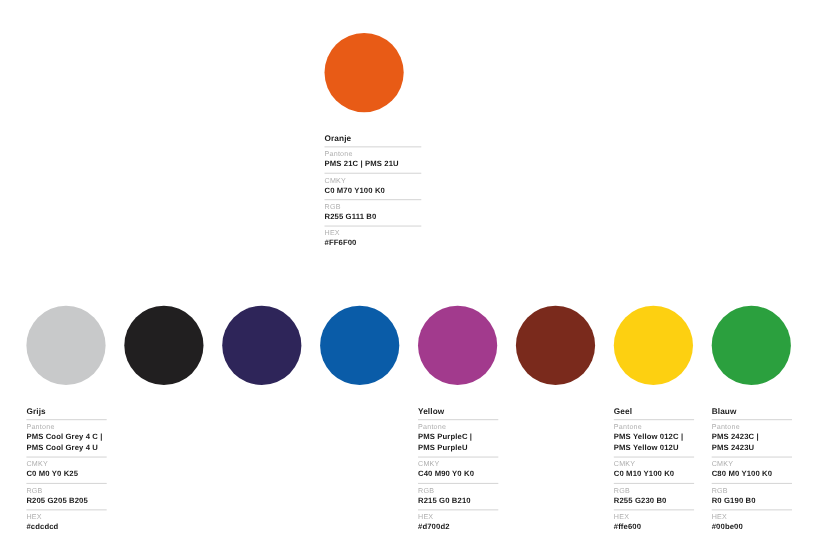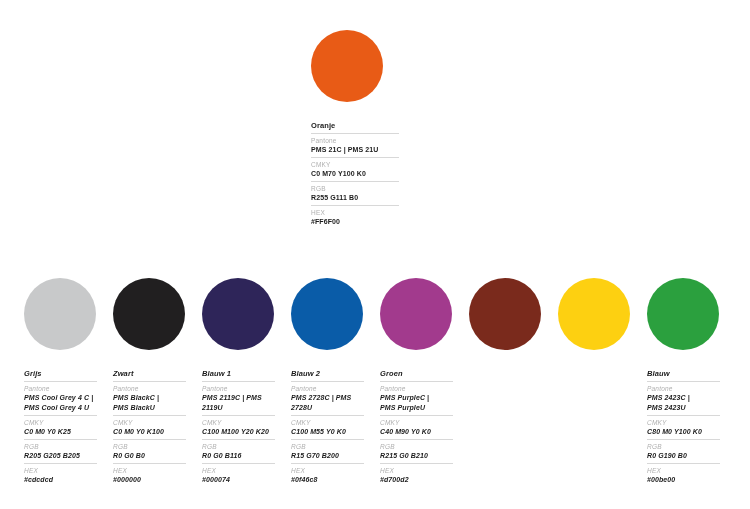--- a/index.html
+++ b/index.html
@@ -11,21 +11,21 @@
     height: 509px;
     background: #ffffff;
     font-family: "Liberation Sans", sans-serif;
     overflow: hidden;
     position: relative;
   }
 
   
   .top-section {
     position: absolute;
-    left: 16px;
+    left: 0;
     top: 0;
     width: 676px;
     height: 240px;
   }
   .top-group {
     position: absolute;
     left: 295px;
     top: 30px;
     display: flex;
     gap: 16px;
@@ -33,21 +33,20 @@
   .top-col {
     width: 88px;
   }
 
   
   .bottom-section {
     position: absolute;
     left: 24px;
     top: 278px;
     width: 712px;
-    font-style: italic;
   }
   .swatch-row {
     display: flex;
     gap: 16px;
   }
   .bottom-col {
     width: 73px;
     flex: 0 0 73px;
   }
 
@@ -153,92 +152,34 @@
           </div>
           <div class="spec-field">
             <div class="spec-label">HEX</div>
             <div class="spec-value last">#cdcdcd</div>
           </div>
         </div>
       </div>
       <div class="bottom-col">
         <div class="circle" style="background: rgb(33, 31, 32);"></div>
         <div class="circle-spacer"></div>
-        <div class="spec">
-          <div class="spec-name">Zwart</div>
-          <div class="spec-field">
-            <div class="spec-label">Pantone</div>
-            <div class="spec-value">PMS BlackC |
-PMS BlackU</div>
-          </div>
-          <div class="spec-field">
-            <div class="spec-label">CMKY</div>
-            <div class="spec-value">C0 M0 Y0 K100</div>
-          </div>
-          <div class="spec-field">
-            <div class="spec-label">RGB</div>
-            <div class="spec-value">R0 G0 B0</div>
-          </div>
-          <div class="spec-field">
-            <div class="spec-label">HEX</div>
-            <div class="spec-value last">#000000</div>
-          </div>
-        </div>
       </div>
       <div class="bottom-col">
         <div class="circle" style="background: rgb(46, 37, 89);"></div>
         <div class="circle-spacer"></div>
-        <div class="spec">
-          <div class="spec-name">Blauw 1</div>
-          <div class="spec-field">
-            <div class="spec-label">Pantone</div>
-            <div class="spec-value">PMS 2119C | PMS 2119U</div>
-          </div>
-          <div class="spec-field">
-            <div class="spec-label">CMKY</div>
-            <div class="spec-value">C100 M100 Y20 K20</div>
-          </div>
-          <div class="spec-field">
-            <div class="spec-label">RGB</div>
-            <div class="spec-value">R0 G0 B116</div>
-          </div>
-          <div class="spec-field">
-            <div class="spec-label">HEX</div>
-            <div class="spec-value last">#000074</div>
-          </div>
-        </div>
       </div>
       <div class="bottom-col">
         <div class="circle" style="background: rgb(10, 92, 168);"></div>
         <div class="circle-spacer"></div>
-        <div class="spec">
-          <div class="spec-name">Blauw 2</div>
-          <div class="spec-field">
-            <div class="spec-label">Pantone</div>
-            <div class="spec-value">PMS 2728C | PMS 2728U</div>
-          </div>
-          <div class="spec-field">
-            <div class="spec-label">CMKY</div>
-            <div class="spec-value">C100 M55 Y0 K0</div>
-          </div>
-          <div class="spec-field">
-            <div class="spec-label">RGB</div>
-            <div class="spec-value">R15 G70 B200</div>
-          </div>
-          <div class="spec-field">
-            <div class="spec-label">HEX</div>
-            <div class="spec-value last">#0f46c8</div>
-          </div>
-        </div>
       </div>
       <div class="bottom-col">
         <div class="circle" style="background: rgb(162, 58, 141);"></div>
         <div class="circle-spacer"></div>
         <div class="spec">
-          <div class="spec-name">Groen</div>
+          <div class="spec-name">Yellow</div>
           <div class="spec-field">
             <div class="spec-label">Pantone</div>
             <div class="spec-value">PMS PurpleC |
 PMS PurpleU</div>
           </div>
           <div class="spec-field">
             <div class="spec-label">CMKY</div>
             <div class="spec-value">C40 M90 Y0 K0</div>
           </div>
           <div class="spec-field">
@@ -251,20 +192,40 @@
           </div>
         </div>
       </div>
       <div class="bottom-col">
         <div class="circle" style="background: rgb(122, 42, 28);"></div>
         <div class="circle-spacer"></div>
       </div>
       <div class="bottom-col">
         <div class="circle" style="background: rgb(253, 208, 17);"></div>
         <div class="circle-spacer"></div>
+        <div class="spec">
+          <div class="spec-name">Geel</div>
+          <div class="spec-field">
+            <div class="spec-label">Pantone</div>
+            <div class="spec-value">PMS Yellow 012C |
+PMS Yellow 012U</div>
+          </div>
+          <div class="spec-field">
+            <div class="spec-label">CMKY</div>
+            <div class="spec-value">C0 M10 Y100 K0</div>
+          </div>
+          <div class="spec-field">
+            <div class="spec-label">RGB</div>
+            <div class="spec-value">R255 G230 B0</div>
+          </div>
+          <div class="spec-field">
+            <div class="spec-label">HEX</div>
+            <div class="spec-value last">#ffe600</div>
+          </div>
+        </div>
       </div>
       <div class="bottom-col">
         <div class="circle" style="background: rgb(43, 160, 62);"></div>
         <div class="circle-spacer"></div>
         <div class="spec">
           <div class="spec-name">Blauw</div>
           <div class="spec-field">
             <div class="spec-label">Pantone</div>
             <div class="spec-value">PMS 2423C |
 PMS 2423U</div>

